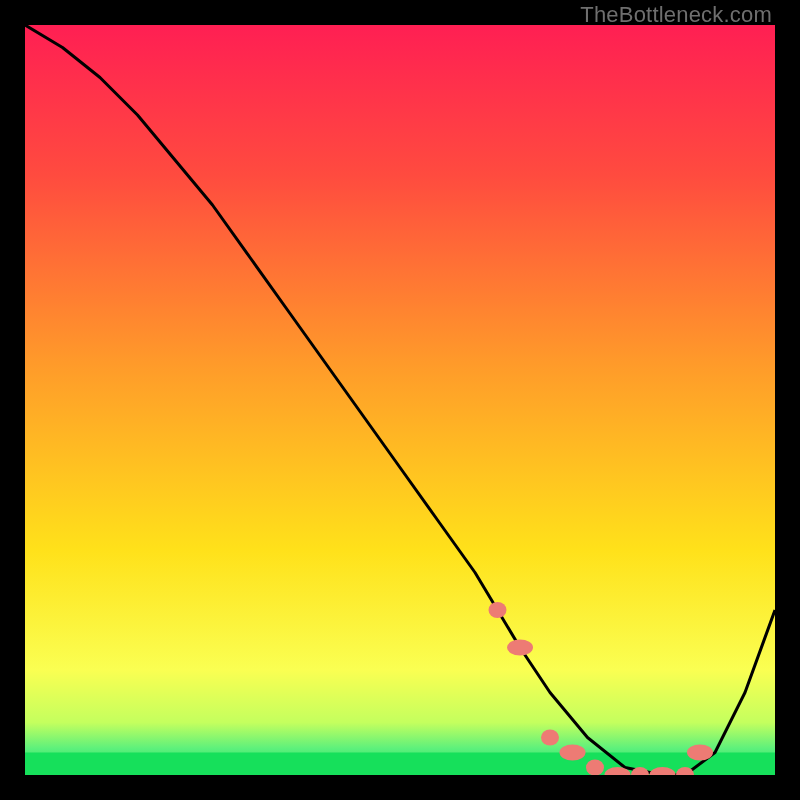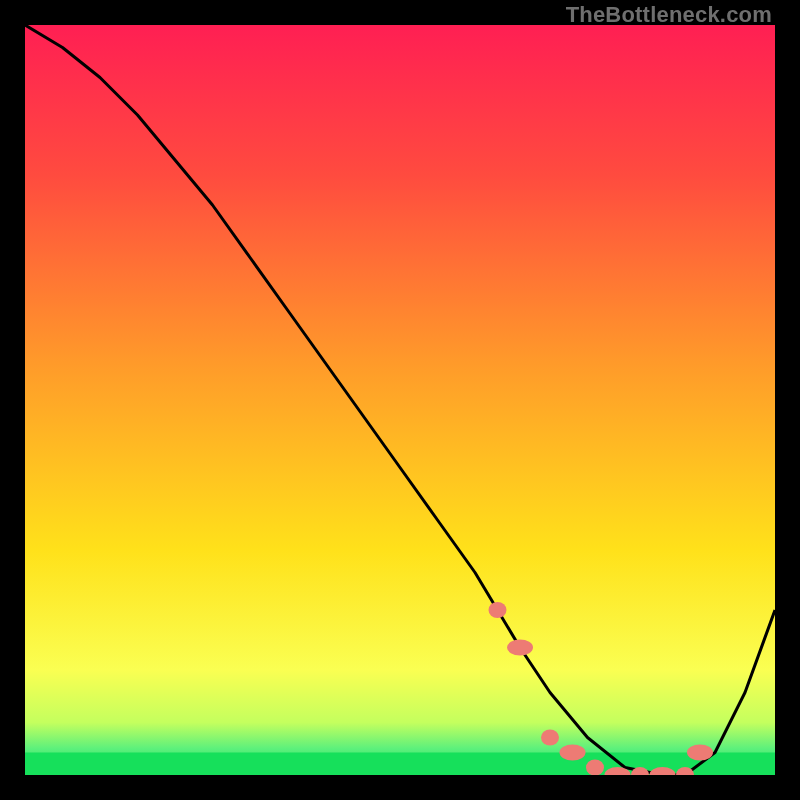--- a/index.html
+++ b/index.html
@@ -24,21 +24,21 @@
     left: 0;
     top: 0;
     width: 750px;
     height: 750px;
   }
   .watermark {
     position: absolute;
     top: 2px;
     right: 28px;
     font-size: 22px;
-    font-weight: 700;
+    font-weight: 400;
     color: #6f6f6f;
     letter-spacing: 0.2px;
   }
 </style>
 </head>
 <body>
 
 <div class="watermark">TheBottleneck.com</div>
 
 <div class="frame">

